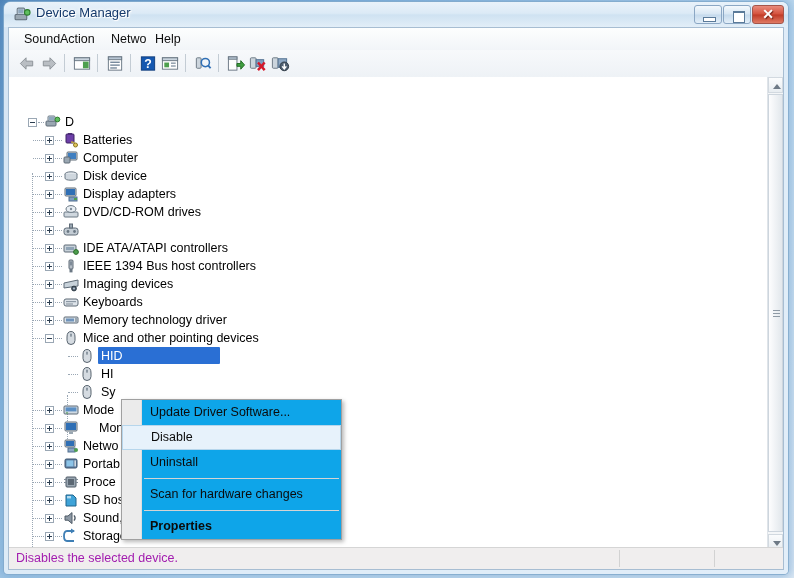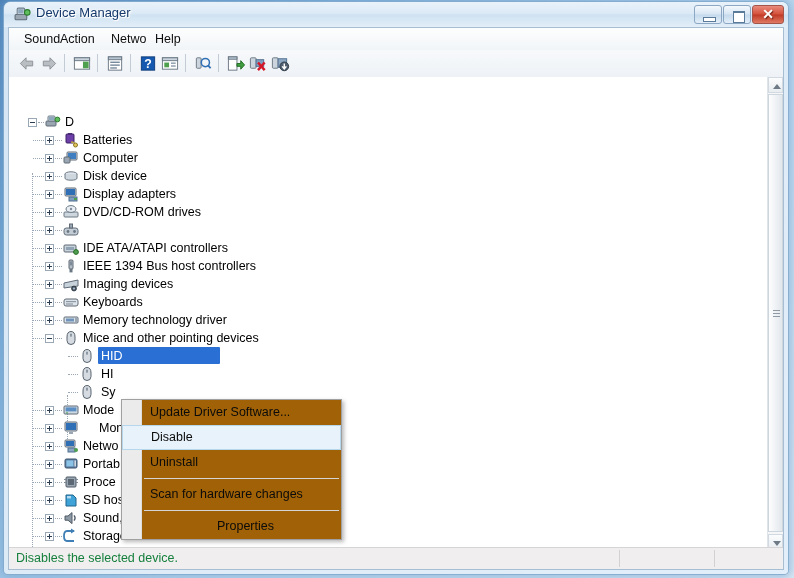--- a/index.html
+++ b/index.html
@@ -57,45 +57,45 @@
   .expander{position:absolute;top:5px;width:9px;height:9px;border:1px solid #9aa7b4;background:#fff;box-sizing:border-box;}
   .expander:before{content:"";position:absolute;left:1px;top:3px;width:5px;height:1px;background:#2c3e50;}
   .expander.plus:after{content:"";position:absolute;left:3px;top:1px;width:1px;height:5px;background:#2c3e50;}
   .dots{position:absolute;border-left:1px dotted #9aa7b4;}
   .dash{position:absolute;top:9px;height:0;border-top:1px dotted #9aa7b4;}
   .ico{position:absolute;top:1px;width:16px;height:16px;}
   .sel{position:absolute;background:#2a6fd4;border-radius:1px;}
   .selwhite{color:#fff;}
   
   #ctxmenu{position:absolute;left:112px;top:322px;width:221px;
-    background:#a16207;border:1px solid #a0a0a0;
+    background:#0ea5e9;border:1px solid #a0a0a0;
     box-shadow:2px 2px 4px rgba(0,0,0,.28);box-sizing:border-box;}
   #ctxgutter{position:absolute;left:0;top:0;width:19px;height:100%;
     background:#ebebeb;border-right:1px solid #dedede;}
   .ctxitem{position:relative;height:25px;line-height:25px;padding-left:28px;
     font-size:12.5px;color:#0b0b0b;box-sizing:border-box;}
   .ctxitem.hl{background:#e7f2fb;border:1px solid #b6d6ec;line-height:23px;}
-  .ctxitem.bold{font-weight:normal;text-align:center;}
+  .ctxitem.bold{font-weight:bold;}
   .ctxsep{height:1px;margin:3px 2px 3px 22px;background:#d4d4d4;}
   
   #scroll{position:absolute;right:0;top:49px;width:16px;height:473px;
     background:#f4f6f8;border-left:1px solid #dfe4e9;box-sizing:border-box;}
   .sbtn{position:absolute;left:0;width:15px;height:16px;
     background:linear-gradient(180deg,#fbfcfd,#e8edf1);border:1px solid #d2d9e0;box-sizing:border-box;}
   #sb-up{top:0;}#sb-down{bottom:0;}
   .arrow{position:absolute;left:4px;width:0;height:0;border-left:4px solid transparent;border-right:4px solid transparent;}
   #thumb{position:absolute;left:0;top:17px;width:15px;height:438px;
     background:linear-gradient(90deg,#fdfdfe,#eef1f4 55%,#e2e7ec);
     border:1px solid #cdd5dd;box-sizing:border-box;}
   #grip{position:absolute;left:4px;top:215px;width:7px;height:7px;}
   #grip div{height:1px;background:#8f9aa5;margin-bottom:2px;}
   
   #statusbar{position:absolute;left:0;bottom:0;width:774px;height:21px;
     background:#f0eeee;border-top:1px solid #d5d5d5;}
-  #status-text{position:absolute;left:7px;top:3px;font-size:12.5px;color:#15803d;}
+  #status-text{position:absolute;left:7px;top:3px;font-size:12.5px;color:#a21caf;}
   .stsep{position:absolute;top:2px;width:1px;height:17px;background:#d2d2d2;}
 </style>
 </head>
 <body>
 
 <div id="window">
 
   <div id="titlebar">
     <svg id="title-icon" viewBox="0 0 16 16">
       <rect x="1" y="8" width="11" height="5" rx="1" fill="#9aa7b2" stroke="#5e6b77"></rect>

